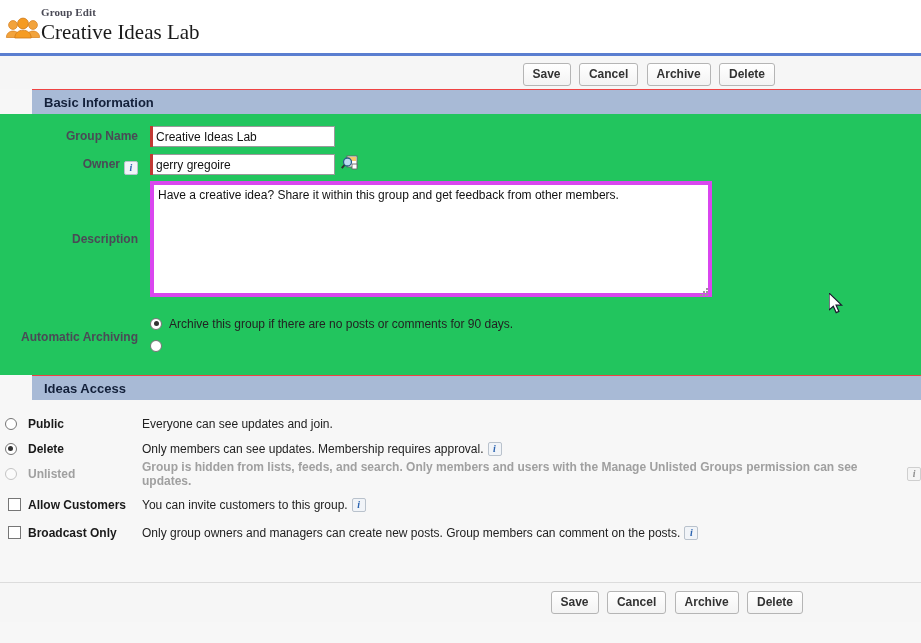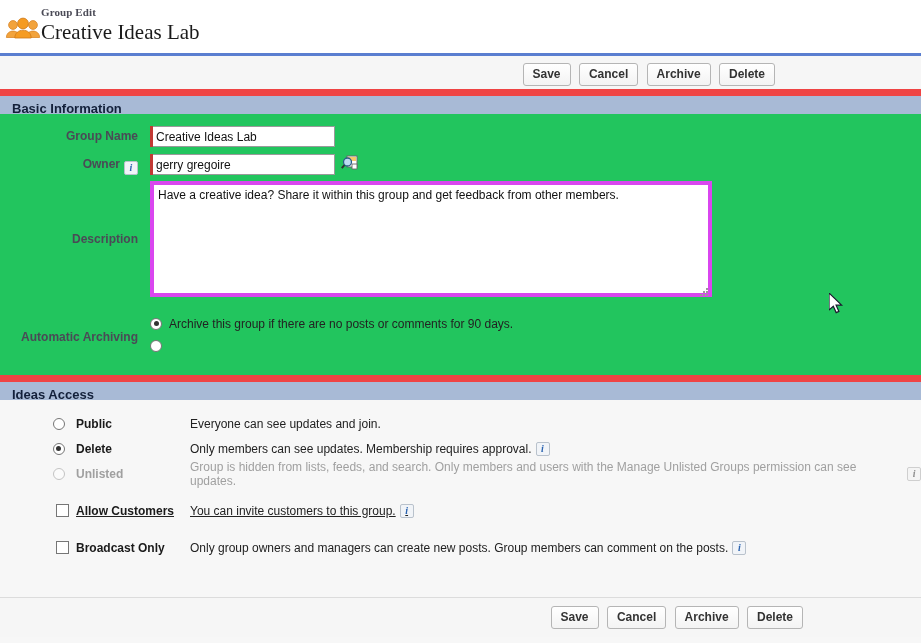--- a/index.html
+++ b/index.html
@@ -57,22 +57,23 @@
     cursor: pointer;
   }
 
   
   .section-band {
     background: #a8bad6;
     color: #13203a;
     font-weight: bold;
     font-size: 13px;
     padding: 5px 0 6px 12px;
-    border-top: 7px solid #ef4444;
+    border-top: 1px solid #ef4444;
     height: 25px;
+    margin-left: 32px;
   }
 
   
   .form-area { background: #22c55e; padding-top: 12px; }
   .form-row { display: flex; align-items: flex-start; }
   .form-label {
     width: 150px;
     text-align: right;
     padding-right: 12px;
     font-weight: bold;
@@ -163,30 +164,30 @@
   }
   .radio.checked::after {
     content: ""; position: absolute; left: 2.5px; top: 2.5px;
     width: 5px; height: 5px; border-radius: 50%; background: #333;
   }
   .radio.disabled { border-color: #c4c4c4; background: #fbfbfb; cursor: default; }
   .radio-text { font-size: 12px; color: #222; }
 
   
   .access-area { background: #f7f7f7; padding: 12px 0 10px 0; }
-  .access-row { display: flex; align-items: center; height: 23px; margin-bottom: 2px; padding-left: 48px; }
+  .access-row { display: flex; align-items: center; height: 23px; margin-bottom: 2px; }
   .access-ctrl { width: 28px; flex: 0 0 28px; display: flex; justify-content: center; }
   .access-name {
     width: 114px; flex: 0 0 114px;
     font-weight: bold; font-size: 12px; color: #1a1a1a;
   }
   .access-desc { font-size: 12px; color: #222; }
   .access-row.disabled .access-name,
   .access-row.disabled .access-desc { color: #a0a0a0; font-weight: bold; }
-  .access-row.disabled .access-desc { font-weight: normal; }
+  .access-row.disabled .access-desc { font-weight: bold; }
 
   .checkbox {
     width: 13px; height: 13px; border: 1px solid #767676;
     background: #fff; cursor: pointer;
   }
 
   .hr-thin { height: 1px; background: #dcdcdc; width: 100%; }
 
   
   .cursor { position: absolute; left: 829px; top: 293px; width: 18px; height: 24px; pointer-events: none; }
@@ -312,30 +313,30 @@
 
   <div class="access-row disabled">
     <span class="access-ctrl">
         <span class="radio disabled"></span>
       </span>
     <span class="access-name">Unlisted</span>
     <span class="access-desc">Group is hidden from lists, feeds, and search. Only members and users with the Manage Unlisted Groups permission can see updates.</span>
     <span class="info-icon muted">i</span>
   </div>
 
-  <div class="access-row" style="margin-top:14px;text-decoration:underline;">
+  <div class="access-row" style="margin-top:8px;">
     <span class="access-ctrl">
         <span class="checkbox"></span>
       </span>
     <span class="access-name">Allow Customers</span>
     <span class="access-desc">You can invite customers to this group.</span>
     <span class="info-icon">i</span>
   </div>
 
-  <div class="access-row" style="margin-top:14px;">
+  <div class="access-row" style="margin-top:5px;">
     <span class="access-ctrl">
         <span class="checkbox"></span>
       </span>
     <span class="access-name">Broadcast Only</span>
     <span class="access-desc">Only group owners and managers can create new posts. Group members can comment on the posts.</span>
     <span class="info-icon">i</span>
   </div>
 
 </div>
 

